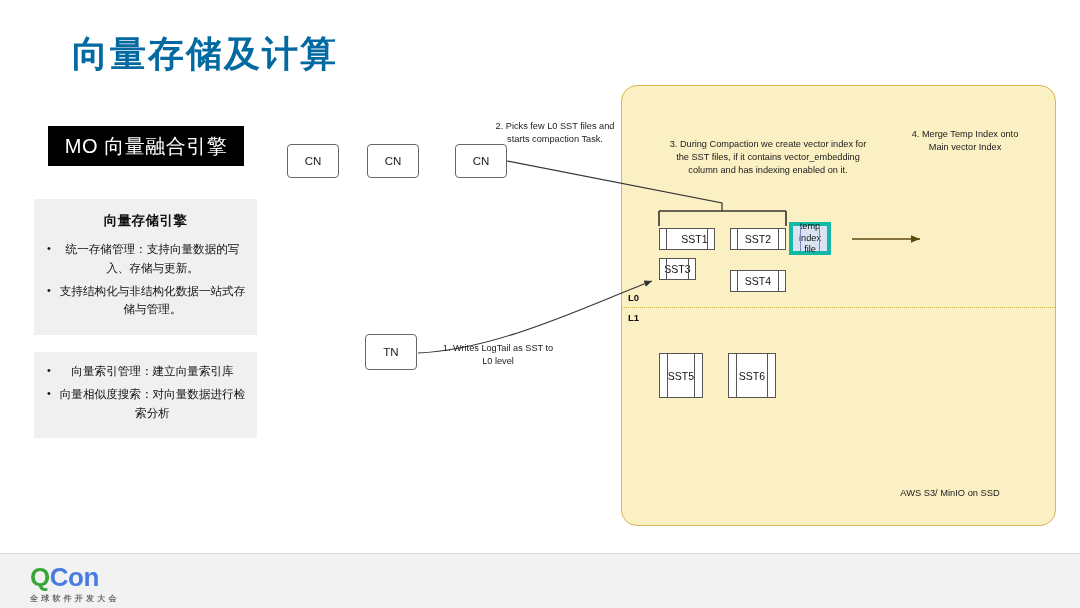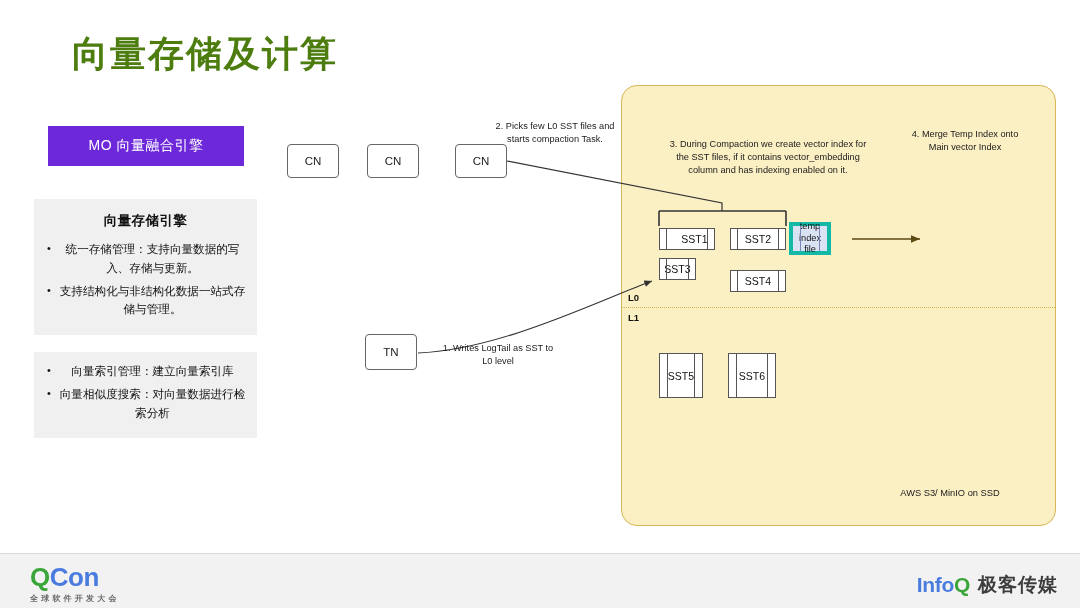--- a/index.html
+++ b/index.html
@@ -7,30 +7,30 @@
     width:1080px;height:608px;
     background:#ffffff;
     font-family:"Liberation Sans","DejaVu Sans",sans-serif;
     overflow:hidden;position:relative;
   }
   .slide{position:absolute;left:0;top:0;width:1080px;height:608px;background:#fff;}
 
   
   .title{
     position:absolute;left:72px;top:32px;
-    font-size:36px;font-weight:bold;color:#4d7c0f;
+    font-size:36px;font-weight:bold;color:#0369a1;
     letter-spacing:2px;line-height:1.2;
   }
 
   
   .mo-header{
     position:absolute;left:48px;top:126px;width:196px;height:40px;
-    background:#6d28d9;color:#ffffff;
+    background:#000000;color:#ffffff;
     display:flex;align-items:center;justify-content:center;
-    font-size:14px;letter-spacing:.5px;
+    font-size:20px;letter-spacing:.5px;
   }
   .panel{
     position:absolute;left:34px;width:223px;
     background:#f0f0f0;
     padding:10px 8px 12px 8px;
     box-sizing:border-box;
   }
   .panel.p1{top:199px;}
   .panel.p2{top:352px;}
   .panel-title{
@@ -246,19 +246,15 @@
     <div class="lvl lvl-l1">L1</div>
 
     <div class="storage-label">AWS S3/ MinIO on SSD</div>
   </div>
 
   <div class="footer">
     <div class="qcon">
       <div class="word"><span class="q">Q</span><span class="con">Con</span></div>
       <div class="sub">全球软件开发大会</div>
     </div>
-    <div class="infoq">
-      <div class="ilogo"><span class="info">Info</span><span class="qq">Q</span></div>
-      <div class="cnname">极客传媒</div>
-    </div>
   </div>
 
 </div>
 
 </body></html>

